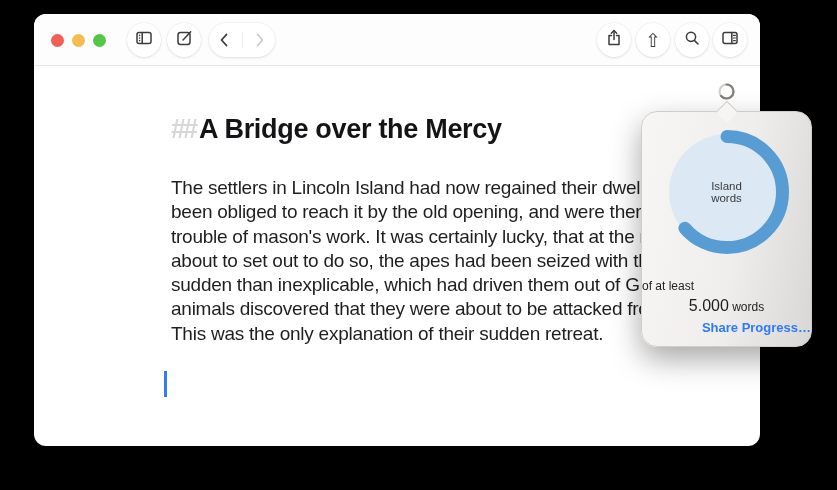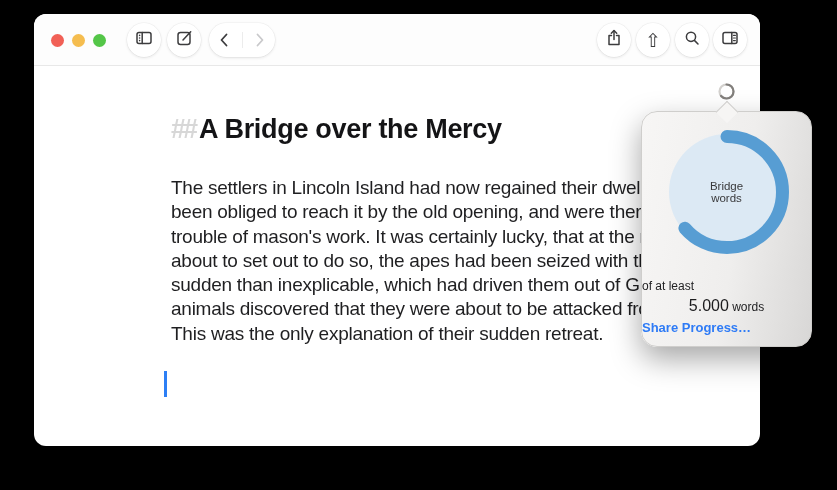--- a/index.html
+++ b/index.html
@@ -48,21 +48,21 @@
              background:linear-gradient(100deg,#f7f6f5 0%, #efeeed 55%, #d8d7d6 100%);
              box-shadow:0 12px 30px rgba(0,0,0,.35); }
   .ring-wrap { position:absolute; left:50%; top:18px; transform:translateX(-50%); width:124px; height:124px; }
   .ring-labels { position:absolute; inset:0; display:flex; flex-direction:column;
                  align-items:center; justify-content:center; text-align:center; }
   .lbl-small { font-size:11.5px; font-weight:500; color:#3a3a3c; }
   .lbl-count { font-size:32px; font-weight:500; color:#29292b; letter-spacing:-.5px; margin:1px 0; }
   .po-line1 { position:absolute; top:167px; width:100%; font-size:12px; color:#222224; }
   .po-line2 { position:absolute; top:185px; width:100%; text-align:center; font-size:12px; color:#222224; }
   .po-line2 .target-num { font-size:16px; font-weight:400; color:#1c1c1e; }
-  .po-share { position:absolute; top:208px; width:100%; text-align:left;
+  .po-share { position:absolute; top:208px; width:100%; text-align:right;
               font-size:13px; font-weight:600; color:#2e7bf6; cursor:pointer; }
 </style>
 </head>
 <body>
 
 <div class="window">
   <div class="toolbar">
     <div class="traffic tl-close"></div>
     <div class="traffic tl-min"></div>
     <div class="traffic tl-zoom"></div>
@@ -159,20 +159,20 @@
 </div>
 
 <div class="popover-arrow"></div>
 <div class="popover">
   <div class="ring-wrap">
     <svg width="124" height="124" viewBox="0 0 124 124">
       <circle cx="62" cy="62" r="58" fill="#dce9f4"></circle>
       <circle cx="62" cy="62" r="55.5" fill="none" stroke="#579dd3" stroke-width="13" stroke-linecap="round" transform="rotate(-90 62 62)" stroke-dasharray="221.78387497282503 348.71678454846705"></circle>
     </svg>
     <div class="ring-labels">
-      <div class="lbl-small">Bridge</div>
+      <div class="lbl-small">Island</div>
       <div class="lbl-small">words</div>
     </div>
   </div>
   <div class="po-line1">of at least</div>
   <div class="po-line2"><span class="target-num">5.000</span><span> words</span></div>
   <div class="po-share">Share Progress…</div>
 </div>
 
 </body></html>

